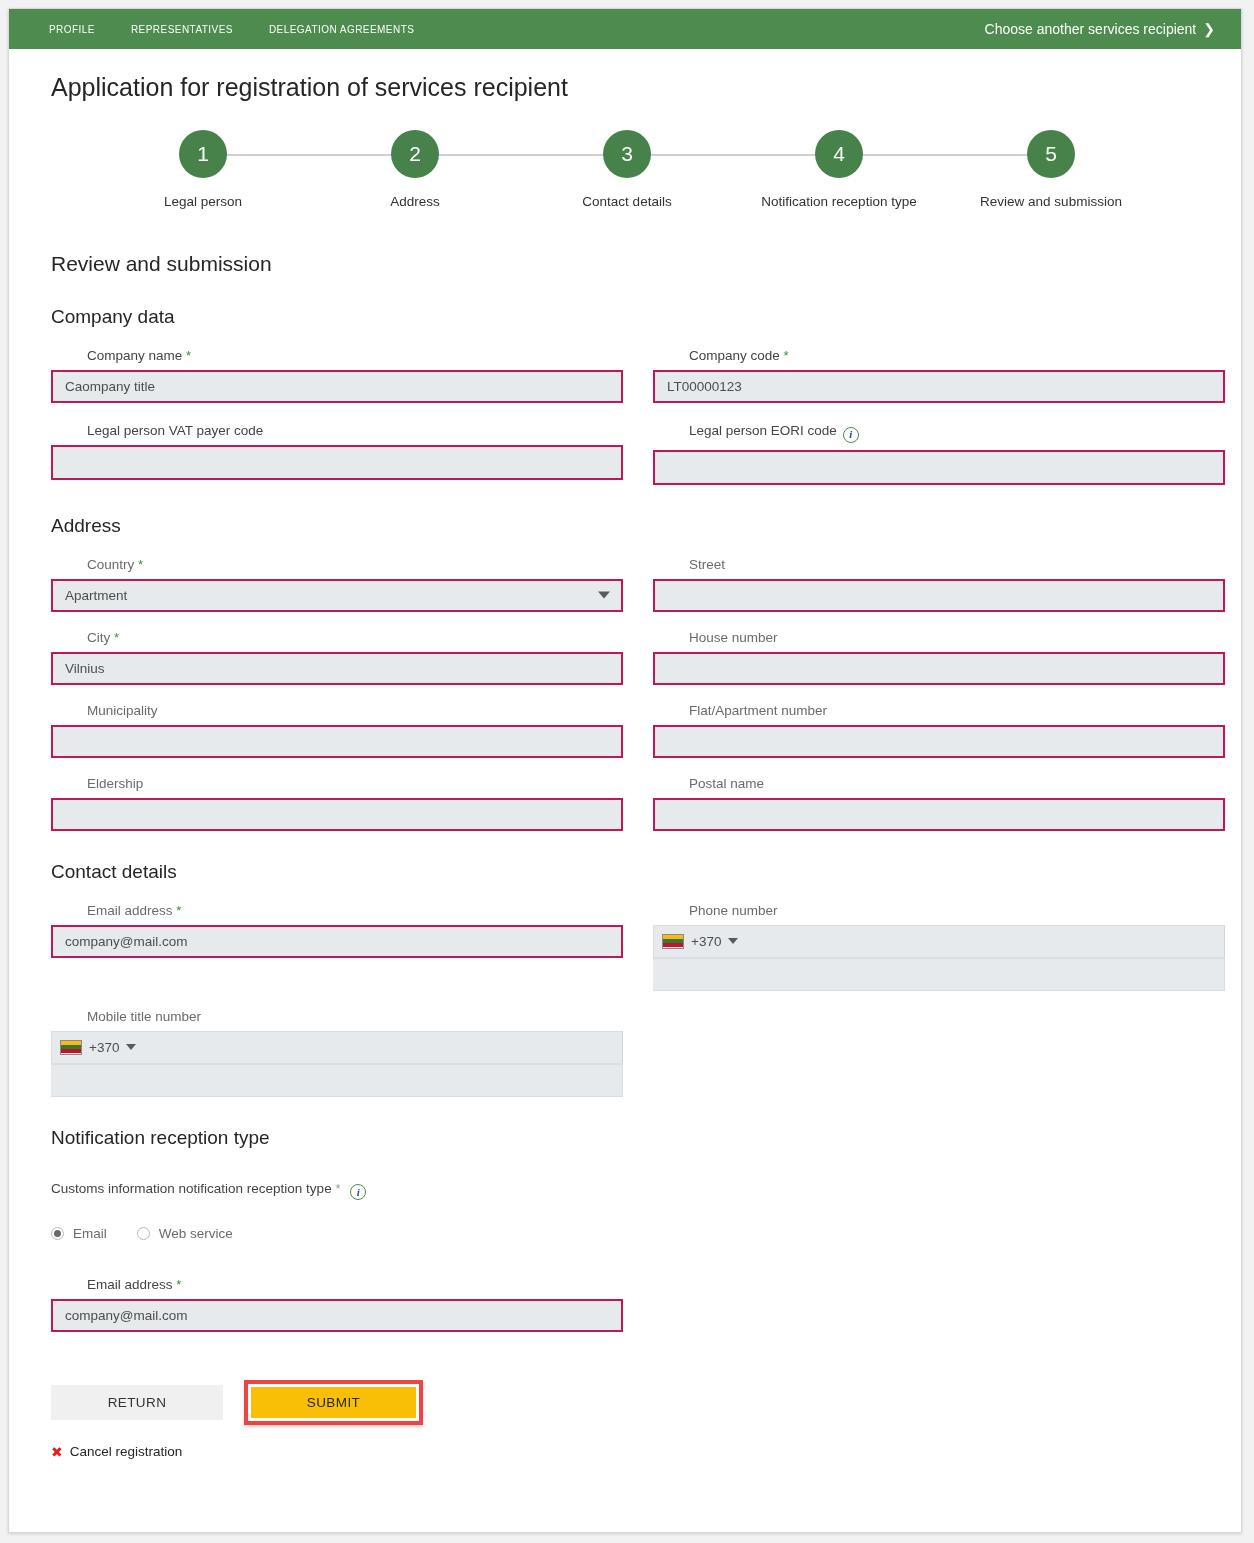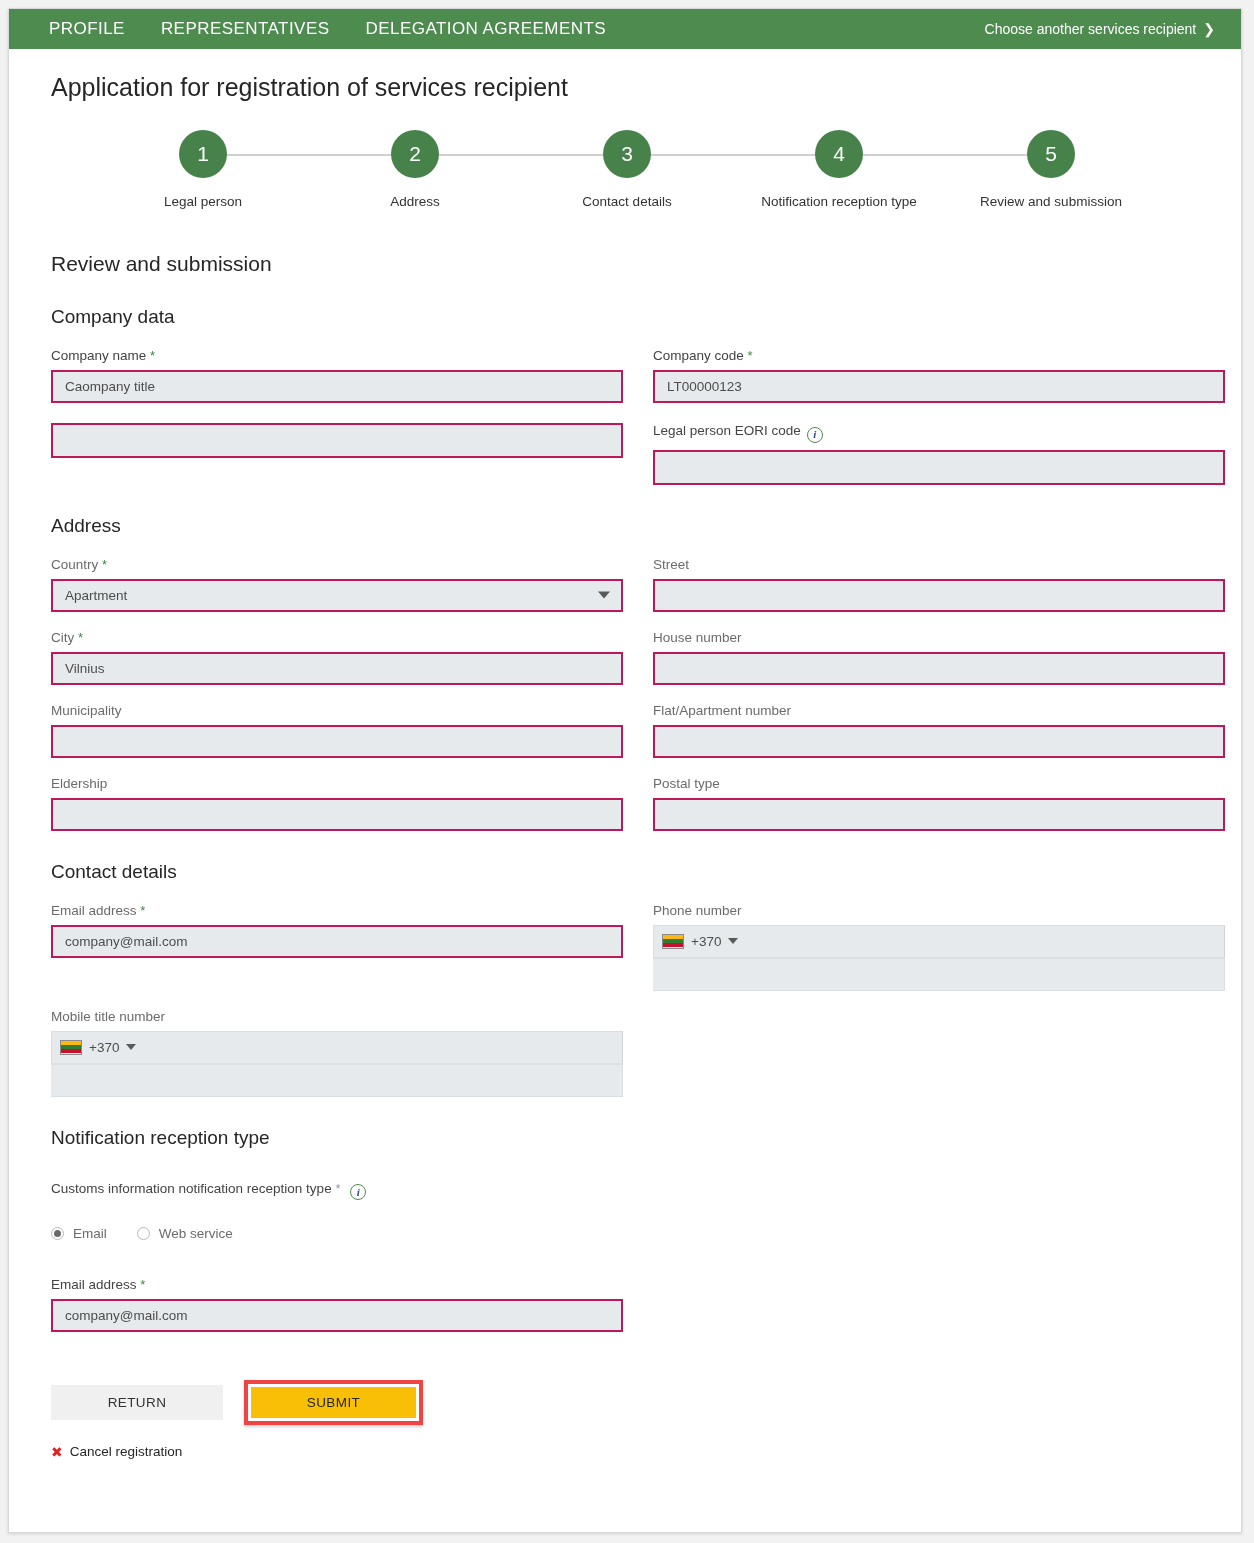--- a/index.html
+++ b/index.html
@@ -30,21 +30,21 @@
   .navbar {
     height: 40px;
     background: #4d8b4f;
     display: flex;
     align-items: center;
     padding: 0 14px 0 22px;
   }
   .nav-items { display: flex; align-items: center; flex: 1; }
   .nav-item {
     color: #ffffff;
-    font-size: 17px;
+    font-size: 10px;
     letter-spacing: .45px;
     padding: 0 18px;
     cursor: pointer;
     white-space: nowrap;
   }
   .nav-right {
     color: #ffffff;
     font-size: 14px;
     display: flex;
     align-items: center;
@@ -120,20 +120,21 @@
     margin: 0 0 0 8px;
   }
   .field { margin-top: 20px; }
   .field.tight { margin-top: 18px; }
 
   label.fl {
     display: block;
     font-size: 13.5px;
     color: #6b6b6b;
     margin-bottom: 7px;
+    margin-left: 36px;
   }
   label.fl.dark { color: #444444; }
   .req { color: #3f8a43; font-size: 13px; }
   .req.gray { color: #9b9b9b; }
 
   .input {
     height: 33px;
     background: #e6eaec;
     border: 2px solid #be185d;
     width: 100%;
@@ -343,20 +344,21 @@
       <div class="field">
         <label class="fl dark"><span>Company name</span> <span class="req">*</span></label>
         <div class="input">Caompany title</div>
       </div>
       <div class="field">
         <label class="fl dark"><span>Company code</span> <span class="req">*</span></label>
         <div class="input">LT00000123</div>
       </div>
 
       <div class="field">
+        <label class="fl dark">Legal person VAT payer code</label>
         <div class="input tall"></div>
       </div>
       <div class="field">
         <label class="fl dark"><span>Legal person EORI code</span><span class="info-icon">i</span></label>
         <div class="input tall"></div>
       </div>
     </div>
 
     <h3 class="sub-heading">Address</h3>
 
@@ -389,21 +391,21 @@
       <div class="field tight">
         <label class="fl">Flat/Apartment number</label>
         <div class="input"></div>
       </div>
 
       <div class="field tight">
         <label class="fl">Eldership</label>
         <div class="input"></div>
       </div>
       <div class="field tight">
-        <label class="fl">Postal type</label>
+        <label class="fl">Postal name</label>
         <div class="input"></div>
       </div>
     </div>
 
     <h3 class="sub-heading">Contact details</h3>
 
     <div class="grid">
       <div class="field">
         <label class="fl"><span>Email address</span> <span class="req">*</span></label>
         <div class="input">company@mail.com</div>

